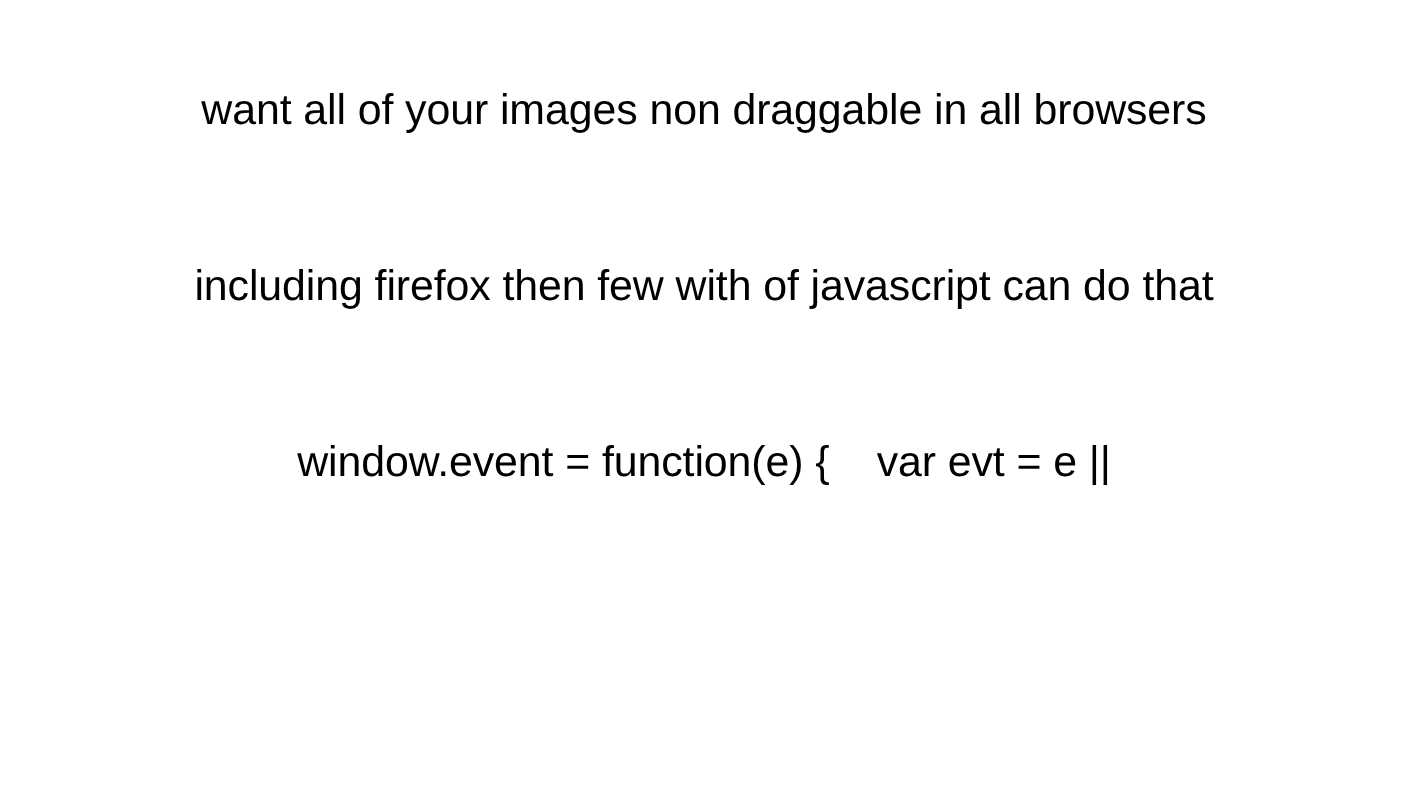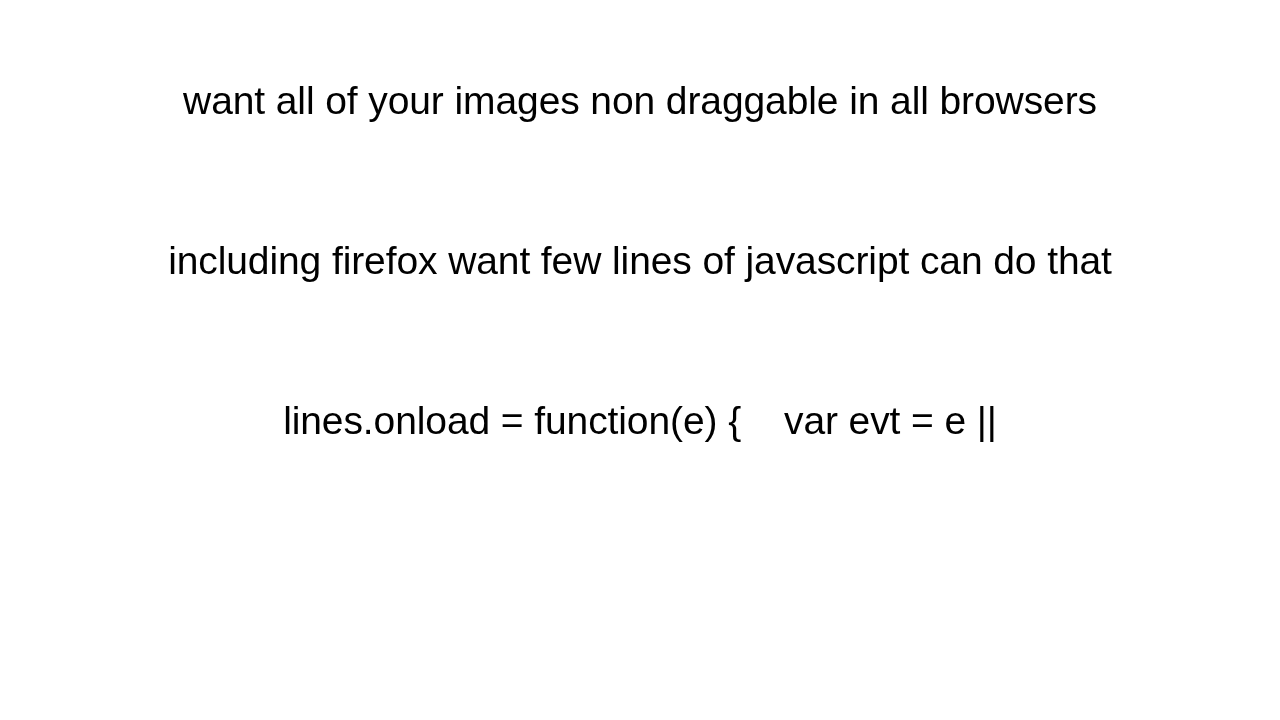--- a/index.html
+++ b/index.html
@@ -46,22 +46,22 @@
     display: block;
     white-space: pre;
   }
 </style>
 </head>
 <body>
 
 <div id="text-canvas">
   <div id="answer-block">
     <span class="line">want all of your images non draggable in all browsers</span>
-    <span class="line">including firefox want few lines of javascript can do that</span>
-    <span class="line">lines.onload = function(e) {    var evt = e ||</span>
+    <span class="line">including firefox then few with of javascript can do that</span>
+    <span class="line">window.event = function(e) {    var evt = e ||</span>
     <span class="line">window.event, // define event (cross browser)     imgs, //</span>
     
     
     
     
     
     
     
     
     

